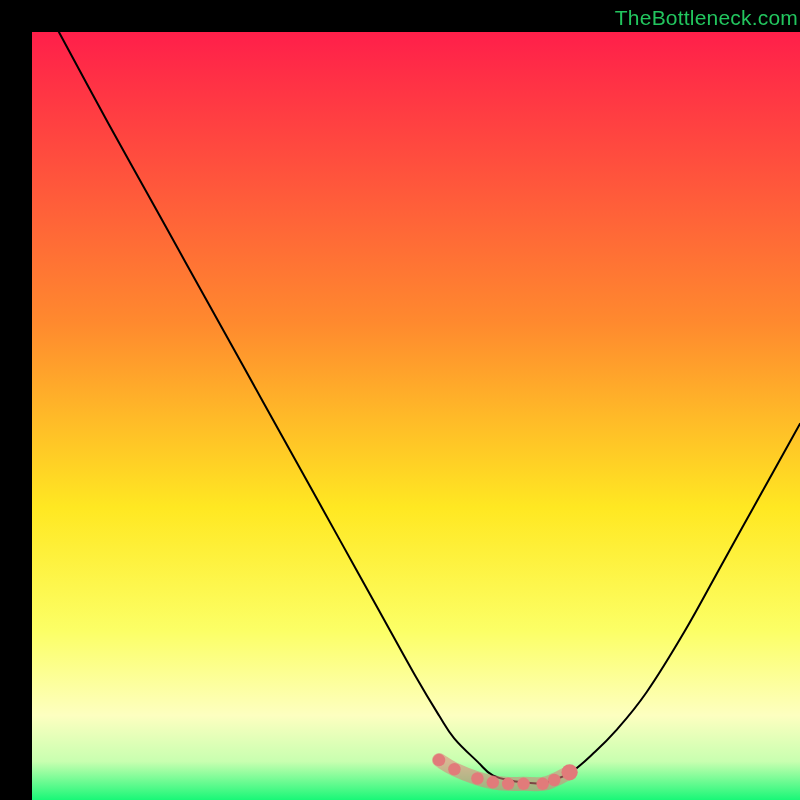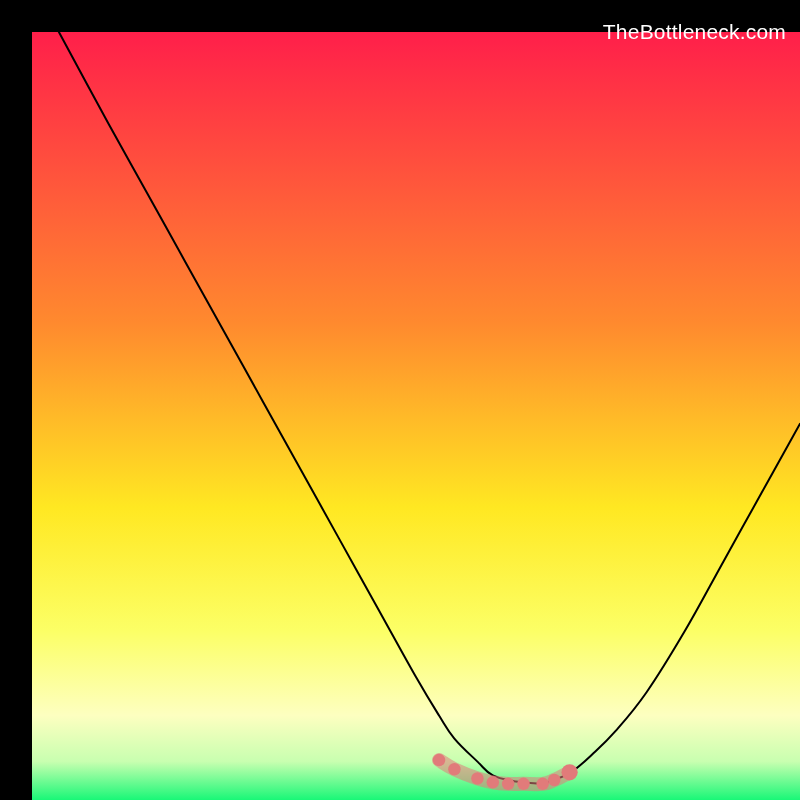--- a/index.html
+++ b/index.html
@@ -14,26 +14,25 @@
   .chart-container {
     position: absolute;
     top: 0;
     left: 0;
     width: 800px;
     height: 800px;
   }
   .watermark {
     position: absolute;
     top: 6px;
-    right: 14px;
-    color: #ffffff;
+    right: 2px;
+    color: #22c55e;
     font-size: 21px;
     font-weight: 500;
     letter-spacing: 0.2px;
-    margin-top: 14px;
   }
   svg { display: block; }
 </style>
 </head>
 <body>
 
 <div class="chart-container">
   <svg id="chart-svg" width="800" height="800" viewBox="0 0 800 800">
     <defs>
       <linearGradient id="bg-grad" x1="0" y1="0" x2="0" y2="1">

